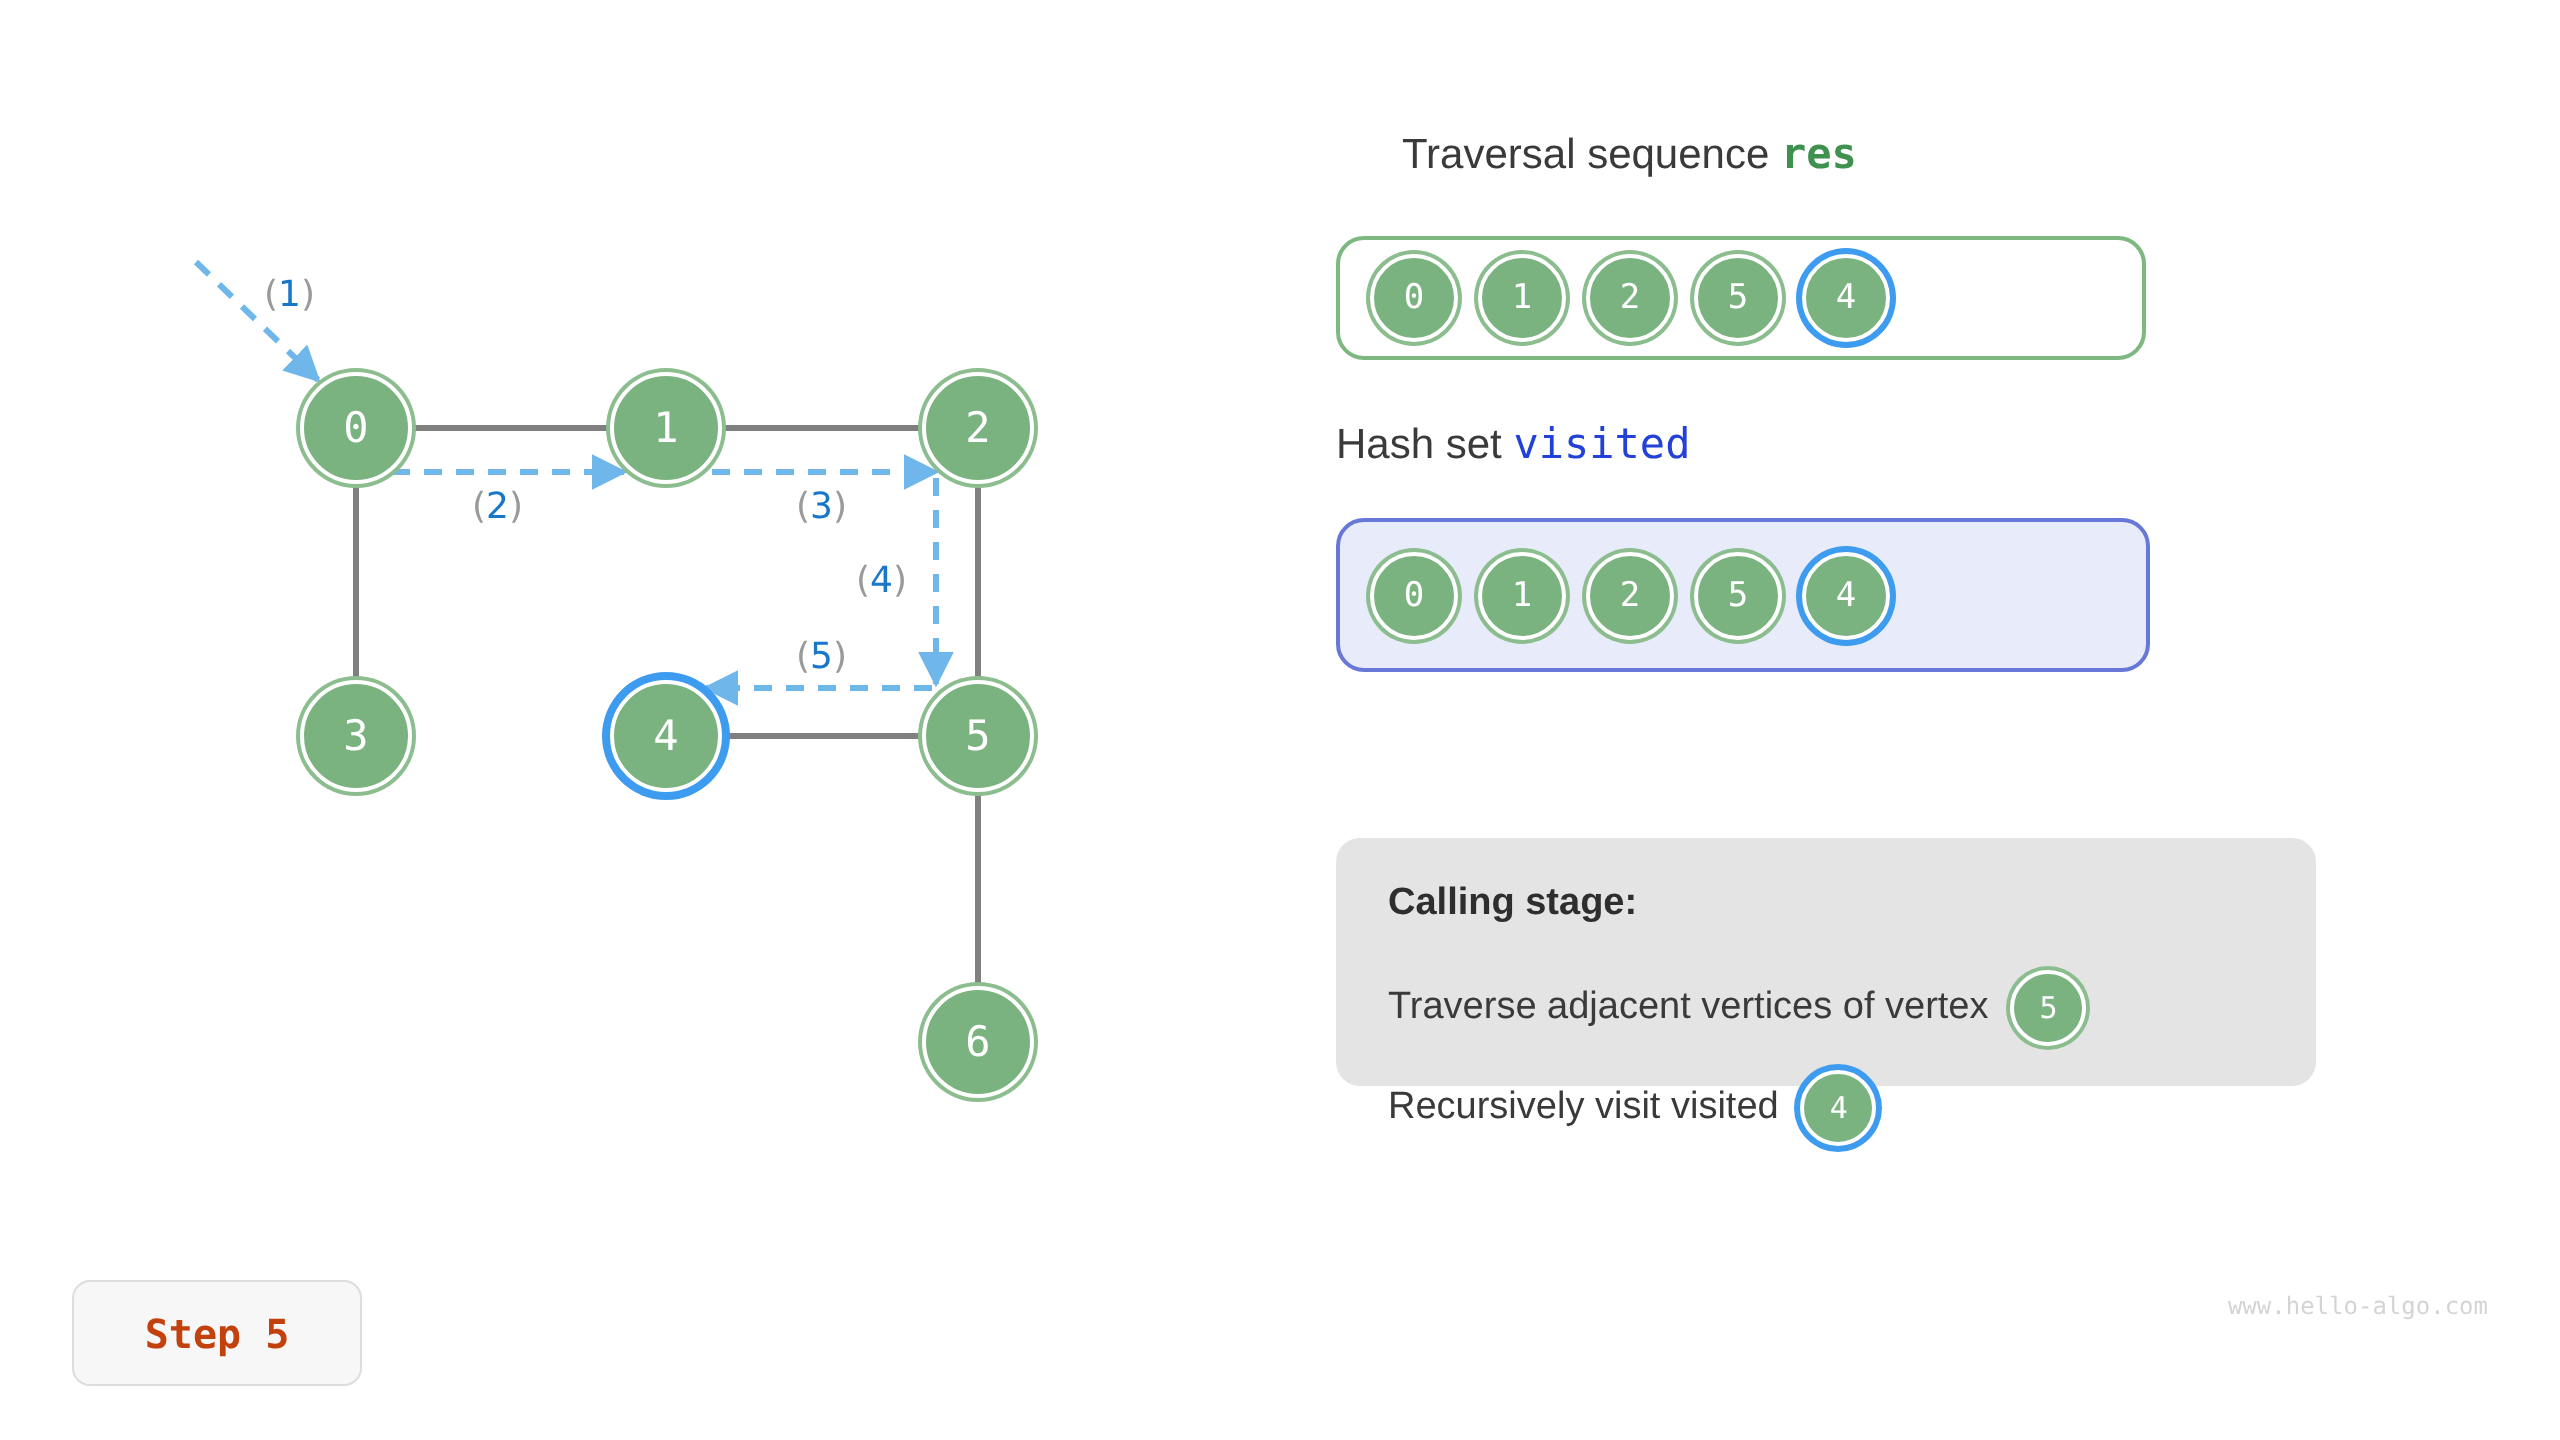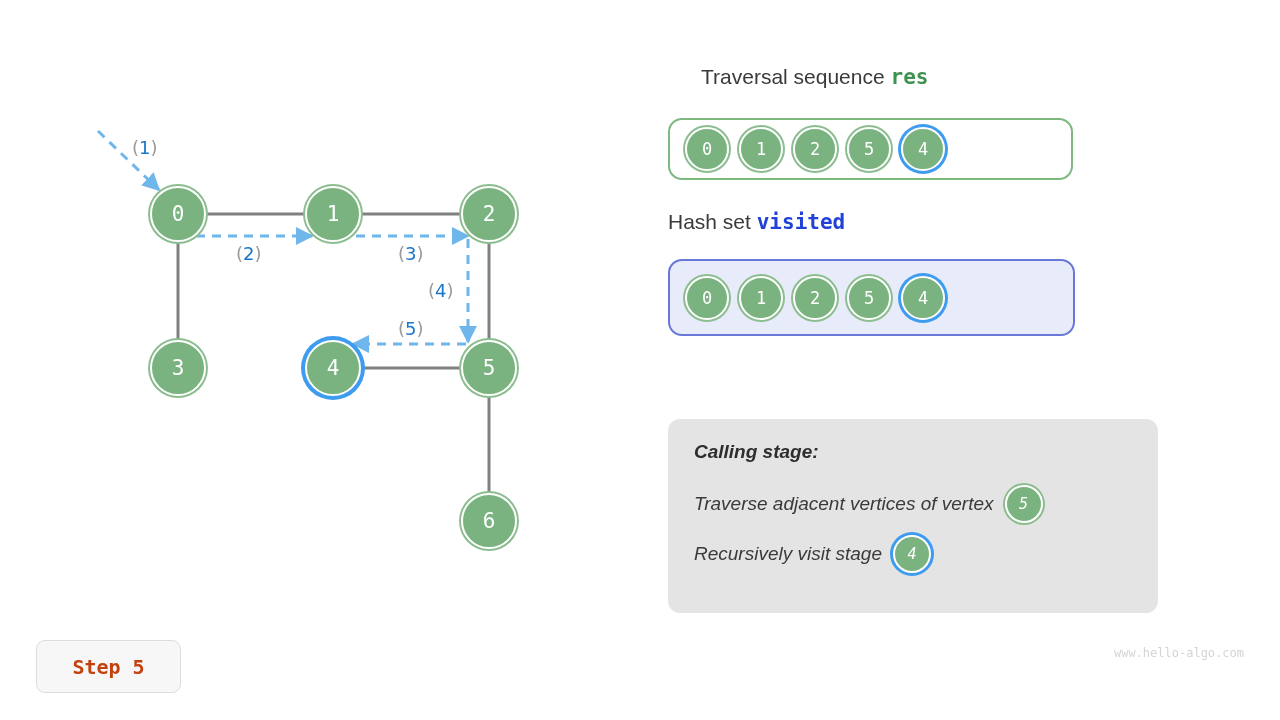--- a/index.html
+++ b/index.html
@@ -68,21 +68,21 @@
     color: #3a3a3a;
     white-space: nowrap;
   }
   .section-title .code-res {
     font-family: "DejaVu Sans Mono", "Liberation Mono", monospace;
     font-weight: bold;
     color: #3f9150;
   }
   .section-title .code-visited {
     font-family: "DejaVu Sans Mono", "Liberation Mono", monospace;
-    font-weight: bold;
+    font-weight: normal;
     color: #2141d8;
   }
 
   .container-box {
     position: absolute;
     box-sizing: border-box;
     display: flex;
     align-items: center;
     padding-left: 15px;
   }
@@ -118,26 +118,25 @@
     margin-right: 10px;
   }
   .chip.active {
     box-shadow: 0 0 0 3px #3d9bf0;
   }
 
   
   #stage-card {
     position: absolute;
     left: 0; top: 419px;
-    width: 490px; height: 194px;
+    width: 490px; height: 124px;
     background: #e4e4e4;
     border-radius: 12px;
     box-sizing: border-box;
     padding: 22px 26px;
-    font-style: italic;
   }
   #stage-card .stage-heading {
     font-size: 19px;
     font-weight: bold;
     color: #2e2e2e;
     margin-bottom: 22px;
   }
   .stage-line {
     display: flex;
     align-items: center;
@@ -312,21 +311,21 @@
       <div class="stage-heading">Calling stage:</div>
 
       <div class="stage-line">
         <span class="stage-text">Traverse adjacent vertices of vertex</span>
         <span class="stage-chip">
           <span>5</span>
         </span>
       </div>
 
       <div class="stage-line">
-        <span class="stage-text">Recursively visit stage</span>
+        <span class="stage-text">Recursively visit visited</span>
         <span class="stage-chip active">
           <span>4</span>
         </span>
       </div>
     </div>
   </div>
 
   <div id="step-badge">Step 5</div>
   <div id="watermark">www.hello-algo.com</div>
 

